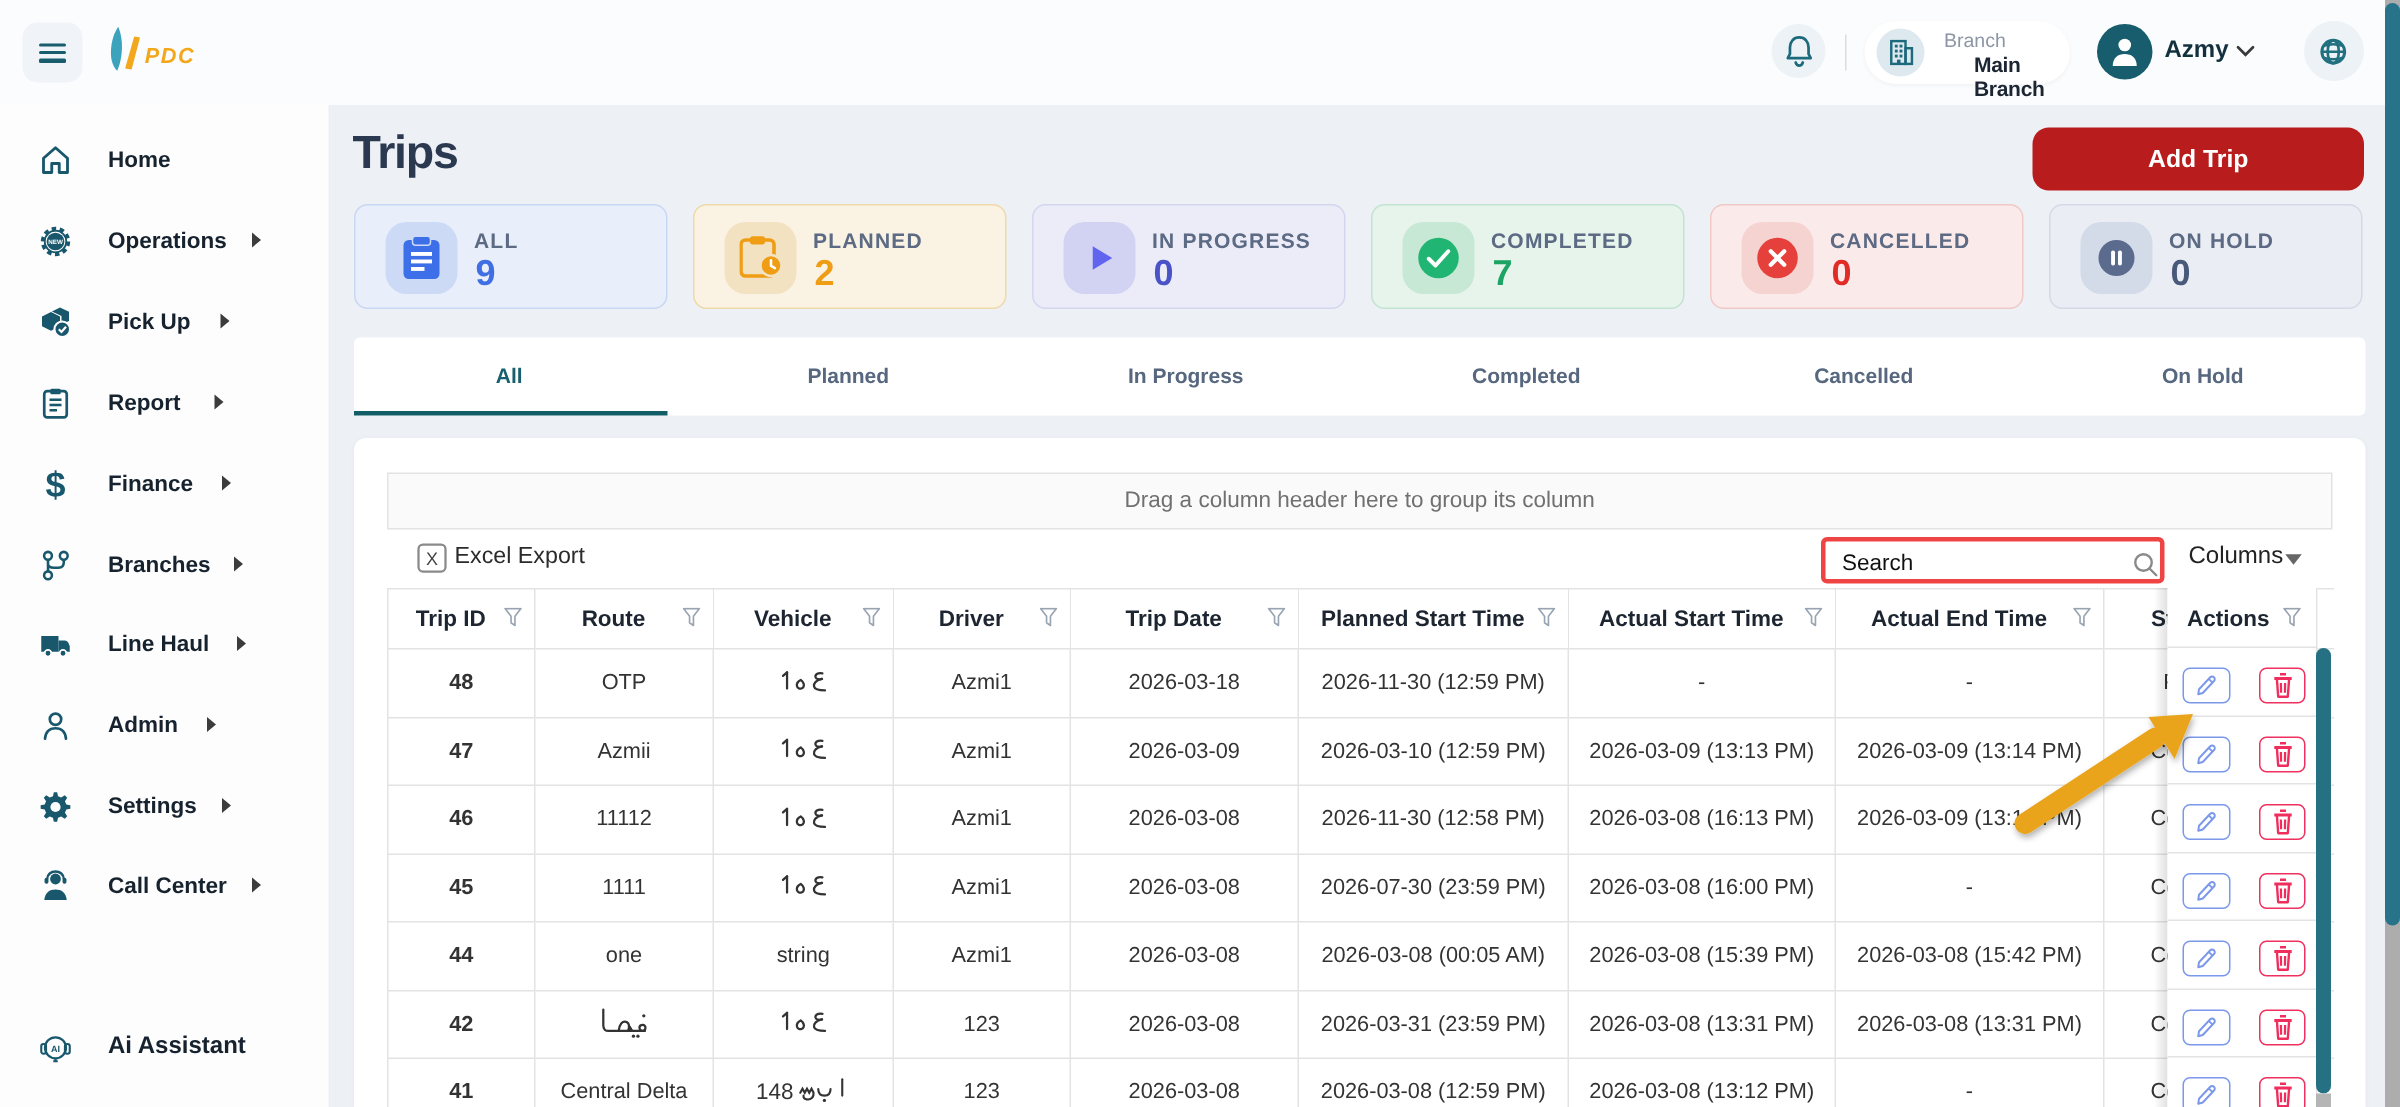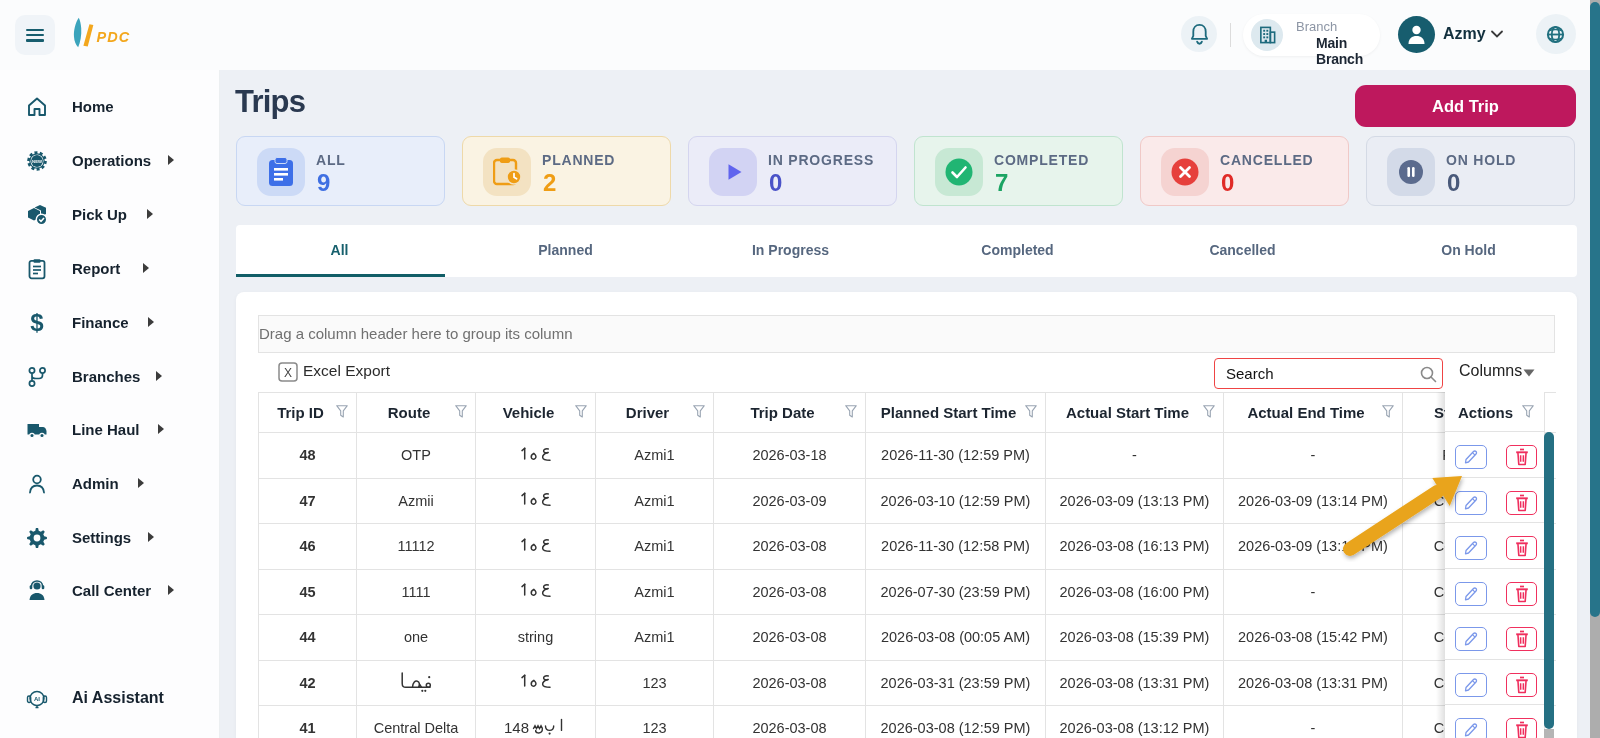--- a/index.html
+++ b/index.html
@@ -25,39 +25,39 @@
 
 
 #sidebar { position:absolute; left:0; top:70px; width:220px; height:668px; background:#fdfdfe; border-right:1px solid #eceff1;text-align:center; }
 .sitem { position:absolute; left:0; width:220px; height:54px; }
 .sitem .ic { position:absolute; left:26px; top:16px; width:22px; height:22px; }
 .sitem .lb { position:absolute; left:72px; top:18px; font-size:15px; font-weight:bold; color:#16222e; }
 .sitem .ch { position:absolute; top:21px; width:0; height:0; border-left:6px solid #3c3c3c; border-top:5px solid transparent; border-bottom:5px solid transparent; }
 
 
 #title { position:absolute; left:235px; top:84px; font-size:31px; font-weight:bold; color:#2a3950; letter-spacing:-0.8px; }
-#addtrip { position:absolute; left:1355px; top:85px; width:221px; height:42px; background:#be185d; border-radius:11px; color:#fff; font-size:16.5px; font-weight:bold; text-align:center; line-height:42px; }
+#addtrip { position:absolute; left:1355px; top:85px; width:221px; height:42px; background:#b91c1c; border-radius:11px; color:#fff; font-size:16.5px; font-weight:bold; text-align:center; line-height:42px; }
 
 
 .card { position:absolute; top:136px; width:209px; height:70px; border-radius:9px; border:1px solid; }
 .card .isq { position:absolute; left:20px; top:11px; width:48px; height:48px; border-radius:14px; }
 .card .cl { position:absolute; left:79px; top:15px; font-size:14px; font-weight:bold; color:#5c6a84; letter-spacing:0.8px; }
 .card .cv { position:absolute; left:80px; top:32px; font-size:24px; font-weight:bold; }
 
 
 #tabs { position:absolute; left:236px; top:225px; width:1341px; height:52px; background:#fff; border-radius:4px; }
 .tab { position:absolute; top:0; width:223px; height:52px; font-size:14px; font-weight:bold; color:#56677f; text-align:center; line-height:51px; }
 .tab.active { color:#17606d; }
 #underline { position:absolute; left:0; top:49px; width:209px; height:3px; background:#115e67; }
 
 
 #gridcard { position:absolute; left:236px; top:292px; width:1341px; height:446px; background:#fff; border-radius:8px 8px 0 0; box-shadow:0 1px 4px rgba(0,0,0,0.04); }
-#grouppanel { position:absolute; left:258px; top:315px; width:1297px; height:38px; background:#fafafa; border:1px solid #e3e3e3; color:#707070; font-size:15px; line-height:36px; }
+#grouppanel { position:absolute; left:258px; top:315px; width:1297px; height:38px; background:#fafafa; border:1px solid #e3e3e3; color:#707070; font-size:15px; text-align:center; line-height:36px; }
 #excel { position:absolute; left:303px; top:362px; font-size:15.5px; color:#2b2b2b; }
-#searchbox { position:absolute; left:1214px; top:358px; width:229px; height:31px; border:1px solid #ef4444; border-radius:4px; background:#fff; }
+#searchbox { position:absolute; left:1214px; top:358px; width:229px; height:31px; border:3px solid #ef4444; border-radius:4px; background:#fff; }
 #searchbox span { position:absolute; left:11px; top:6px; font-size:15px; color:#111; }
 #colbtn { position:absolute; left:1459px; top:362px; font-size:16px; color:#222; }
 
 
 #tbl { position:absolute; left:258px; top:392px; width:1297px; border-collapse:collapse; table-layout:fixed; font-size:14.5px; color:#333; }
 #tbl th, #tbl td { border:1px solid #e3e3e3; text-align:center; overflow:hidden; white-space:nowrap; }
 #tbl th { height:40px; font-size:15px; color:#1c2530; background:#fff; position:relative; padding-right:14px; }
 #tbl td { height:45.5px; }
 #tbl td.tid { font-weight:bold; }
 #tbl th.st { text-align:left; padding-left:31px; border-right:none; }

